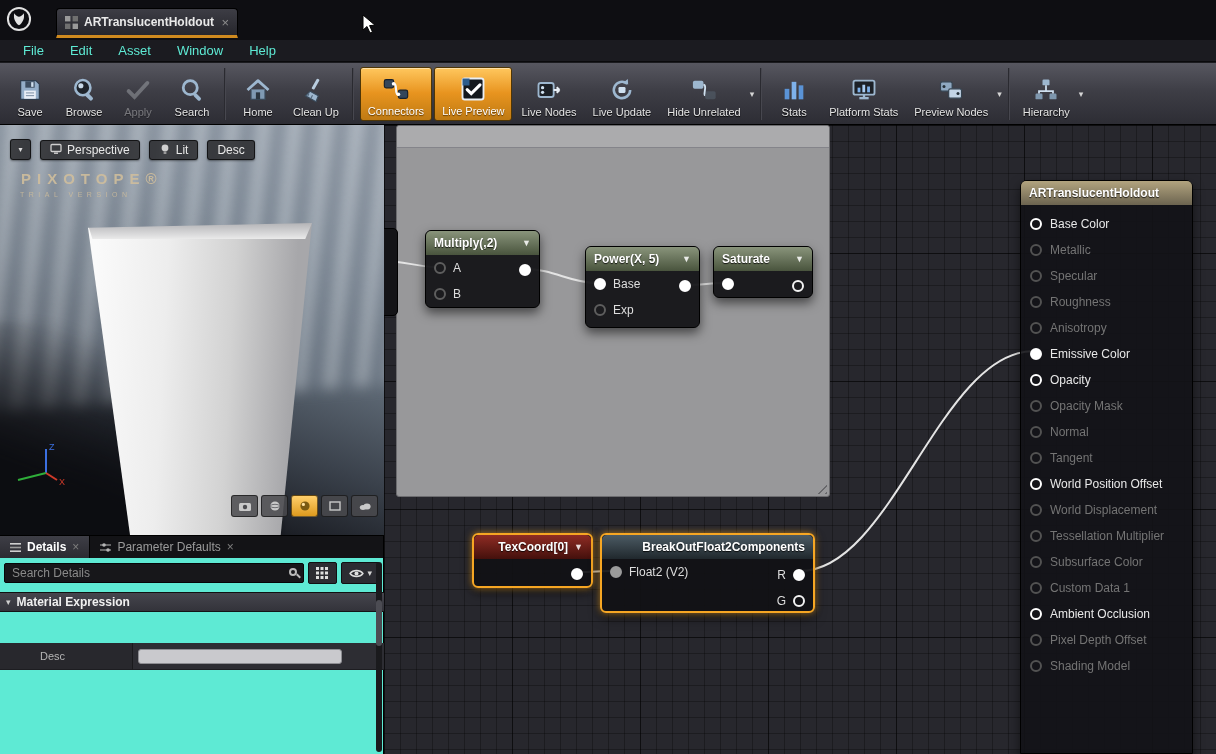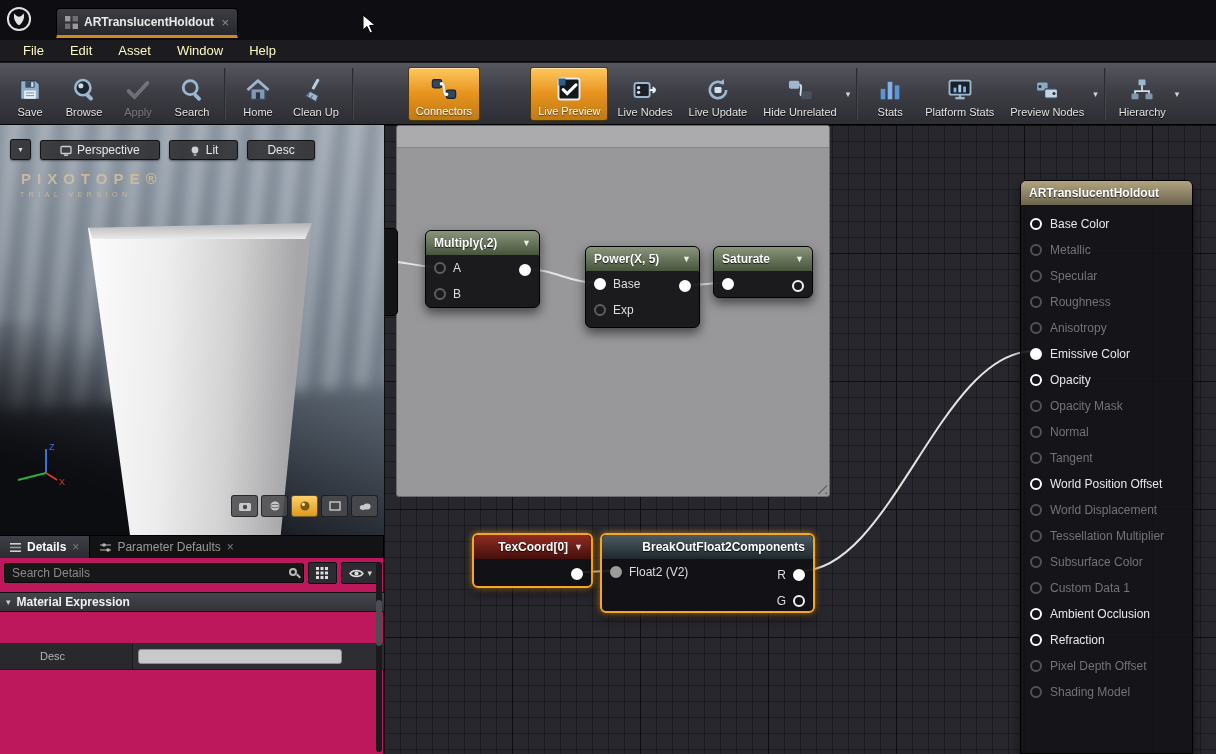--- a/index.html
+++ b/index.html
@@ -13,32 +13,32 @@
   .asset-tab{position:absolute;left:56px;top:8px;width:182px;height:30px;
     background:linear-gradient(#3d3d45,#26262c);border:1px solid #000;border-bottom:3px solid #cf8a1f;
     border-radius:4px 4px 0 0;display:flex;align-items:center;gap:6px;padding:0 8px;box-sizing:border-box;}
   .asset-tab .tab-title{color:#e9e9e9;font-size:12px;font-weight:bold;white-space:nowrap;overflow:hidden;flex:1;}
   .asset-tab .tab-close{color:#8d8d8d;font-size:13px;cursor:default;}
   .tab-ico{width:13px;height:13px;flex:none;}
 
   
   .menubar{position:absolute;left:0;top:40px;width:1216px;height:22px;background:#1b1b20;
     display:flex;align-items:center;padding-left:10px;box-sizing:border-box;border-bottom:1px solid #0a0a0c;}
-  .menu-item{color:#fef9c3;font-size:13px;padding:2px 13px;}
+  .menu-item{color:#5eead4;font-size:13px;padding:2px 13px;}
 
   
   .toolbar{position:absolute;left:0;top:63px;width:1216px;height:62px;
     background:linear-gradient(#575760 0%,#3e3e46 45%,#2d2d34 100%);
     border-bottom:1px solid #000;display:flex;align-items:center;gap:2px;
     padding:0 14px 0 4px;box-sizing:border-box;}
   .tbtn{display:flex;flex-direction:column;align-items:center;justify-content:flex-end;
     min-width:52px;height:54px;padding:3px 7px;border-radius:3px;box-sizing:border-box;flex:none;}
   .tbtn .tlabel{font-size:11px;color:#e4e4e4;text-shadow:0 1px 1px #000;margin-top:2px;white-space:nowrap;}
   .tbtn.checked{background:linear-gradient(#ffc75e,#e8941f 48%,#bf7a13);
-    border:1px solid #4f3606;box-shadow:inset 0 1px 0 rgba(255,255,255,.45);margin-left:48px;}
+    border:1px solid #4f3606;box-shadow:inset 0 1px 0 rgba(255,255,255,.45);}
   .tbtn.checked .tlabel{color:#fff;text-shadow:0 1px 1px rgba(60,35,0,.8);}
   .tbtn.disabled{opacity:.38;filter:grayscale(60%);}
   .ticon{width:28px;height:28px;}
   .tsep{width:2px;height:52px;flex:none;background:linear-gradient(90deg,#1c1c21,#55555e);margin:0 4px;}
   .dd-arrow{color:#d5d5d5;font-size:9px;margin-left:2px;}
   .tbtn-wrap{display:flex;align-items:center;flex:none;}
 
   
   .viewport{position:absolute;left:0;top:125px;width:384px;height:410px;overflow:hidden;
     border-right:1px solid #000;background:#20242b;}
@@ -51,35 +51,35 @@
   .vp-bg::after{content:"";position:absolute;left:-12%;bottom:-6%;width:85%;height:58%;
     background:linear-gradient(22deg,#0c0d11 32%,rgba(12,13,17,0) 76%);filter:blur(4px);}
   .cup{position:absolute;left:88px;top:98px;width:224px;height:316px;
     background:linear-gradient(93deg,#fafafa 4%,#ededed 34%,#d2d2d2 62%,#a7a7aa 88%);
     clip-path:polygon(0% 1.5%,100% 0%,86% 99%,19% 100%);
     filter:drop-shadow(0 8px 9px rgba(0,0,0,.35));}
   .cup::before{content:"";position:absolute;left:0;top:0;width:100%;height:16px;
     background:linear-gradient(#b4b4b7,#eaeaea);clip-path:polygon(0 12%,100% 0,97% 100%,2% 100%);}
   .vp-controls{position:absolute;left:10px;top:14px;display:flex;gap:9px;align-items:center;}
   .vp-pill{background:rgba(38,38,40,.82);border:1px solid rgba(0,0,0,.65);border-radius:3px;
-    color:#e8e8e8;font-size:12px;padding:2px 19px;display:flex;align-items:flex-end;gap:5px;
+    color:#e8e8e8;font-size:12px;padding:2px 9px;display:flex;align-items:flex-start;gap:5px;
     box-shadow:0 1px 2px rgba(0,0,0,.4);}
   .vp-dd{width:19px;height:19px;display:flex;align-items:center;justify-content:center;padding:0;}
   .vp-dd span{font-size:8px;color:#ddd;}
   .watermark{position:absolute;left:20px;top:44px;color:rgba(208,190,156,.88);}
   .wm-main{font-size:15px;font-weight:bold;letter-spacing:6px;border:1px solid rgba(208,190,156,.0);}
   .wm-sub{font-size:7px;letter-spacing:4.5px;margin-top:3px;color:rgba(208,190,156,.8);}
   .vp-bottombar{position:absolute;right:6px;bottom:18px;display:flex;gap:3px;}
   .vbtn{width:25px;height:20px;border-radius:3px;background:rgba(74,74,78,.85);
     border:1px solid rgba(0,0,0,.55);display:flex;align-items:center;justify-content:center;}
   .vbtn.sel{background:linear-gradient(#ffcf6b,#dd9a1e);}
   .gizmo{position:absolute;left:10px;bottom:48px;}
 
   
-  .details{position:absolute;left:0;top:535px;width:384px;height:219px;background:#be185d;
+  .details{position:absolute;left:0;top:535px;width:384px;height:219px;background:#5eead4;
     border-right:1px solid #000;border-top:1px solid #000;box-sizing:border-box;}
   .dtabs{position:absolute;left:0;top:0;width:100%;height:22px;background:#131316;display:flex;}
   .dtab{display:flex;align-items:center;gap:6px;padding:0 10px;font-size:12px;height:22px;box-sizing:border-box;}
   .dtab.active{background:linear-gradient(#3e3e46,#2b2b31);color:#fff;font-weight:bold;border-right:1px solid #000;}
   .dtab.inactive{color:#9a9a9a;}
   .dtab .tab-close{color:#7e7e7e;font-size:12px;font-weight:normal;}
   .search-row{position:absolute;left:4px;top:26px;width:376px;height:22px;display:flex;gap:4px;align-items:center;}
   .search-input{width:300px;height:20px;background:#17171a;border:1px solid #060608;border-radius:2px;
     color:#cfcfcf;font-size:12px;padding:0 22px 0 7px;box-sizing:border-box;outline:none;font-family:"Liberation Sans",sans-serif;}
   .search-input::placeholder{color:#8a8a8a;}
@@ -651,24 +651,20 @@
     <span class="pin-label">Subsurface Color</span>
   </div>
         <div class="mpin-row dim">
     <span class="pin"></span>
     <span class="pin-label">Custom Data 1</span>
   </div>
         <div class="mpin-row active">
     <span class="pin"></span>
     <span class="pin-label">Ambient Occlusion</span>
   </div>
-        <div class="mpin-row active">
-    <span class="pin"></span>
-    <span class="pin-label">Refraction</span>
-  </div>
         <div class="mpin-row dim">
     <span class="pin"></span>
     <span class="pin-label">Pixel Depth Offset</span>
   </div>
         <div class="mpin-row dim">
     <span class="pin"></span>
     <span class="pin-label">Shading Model</span>
   </div>
       </div>
   </div>

